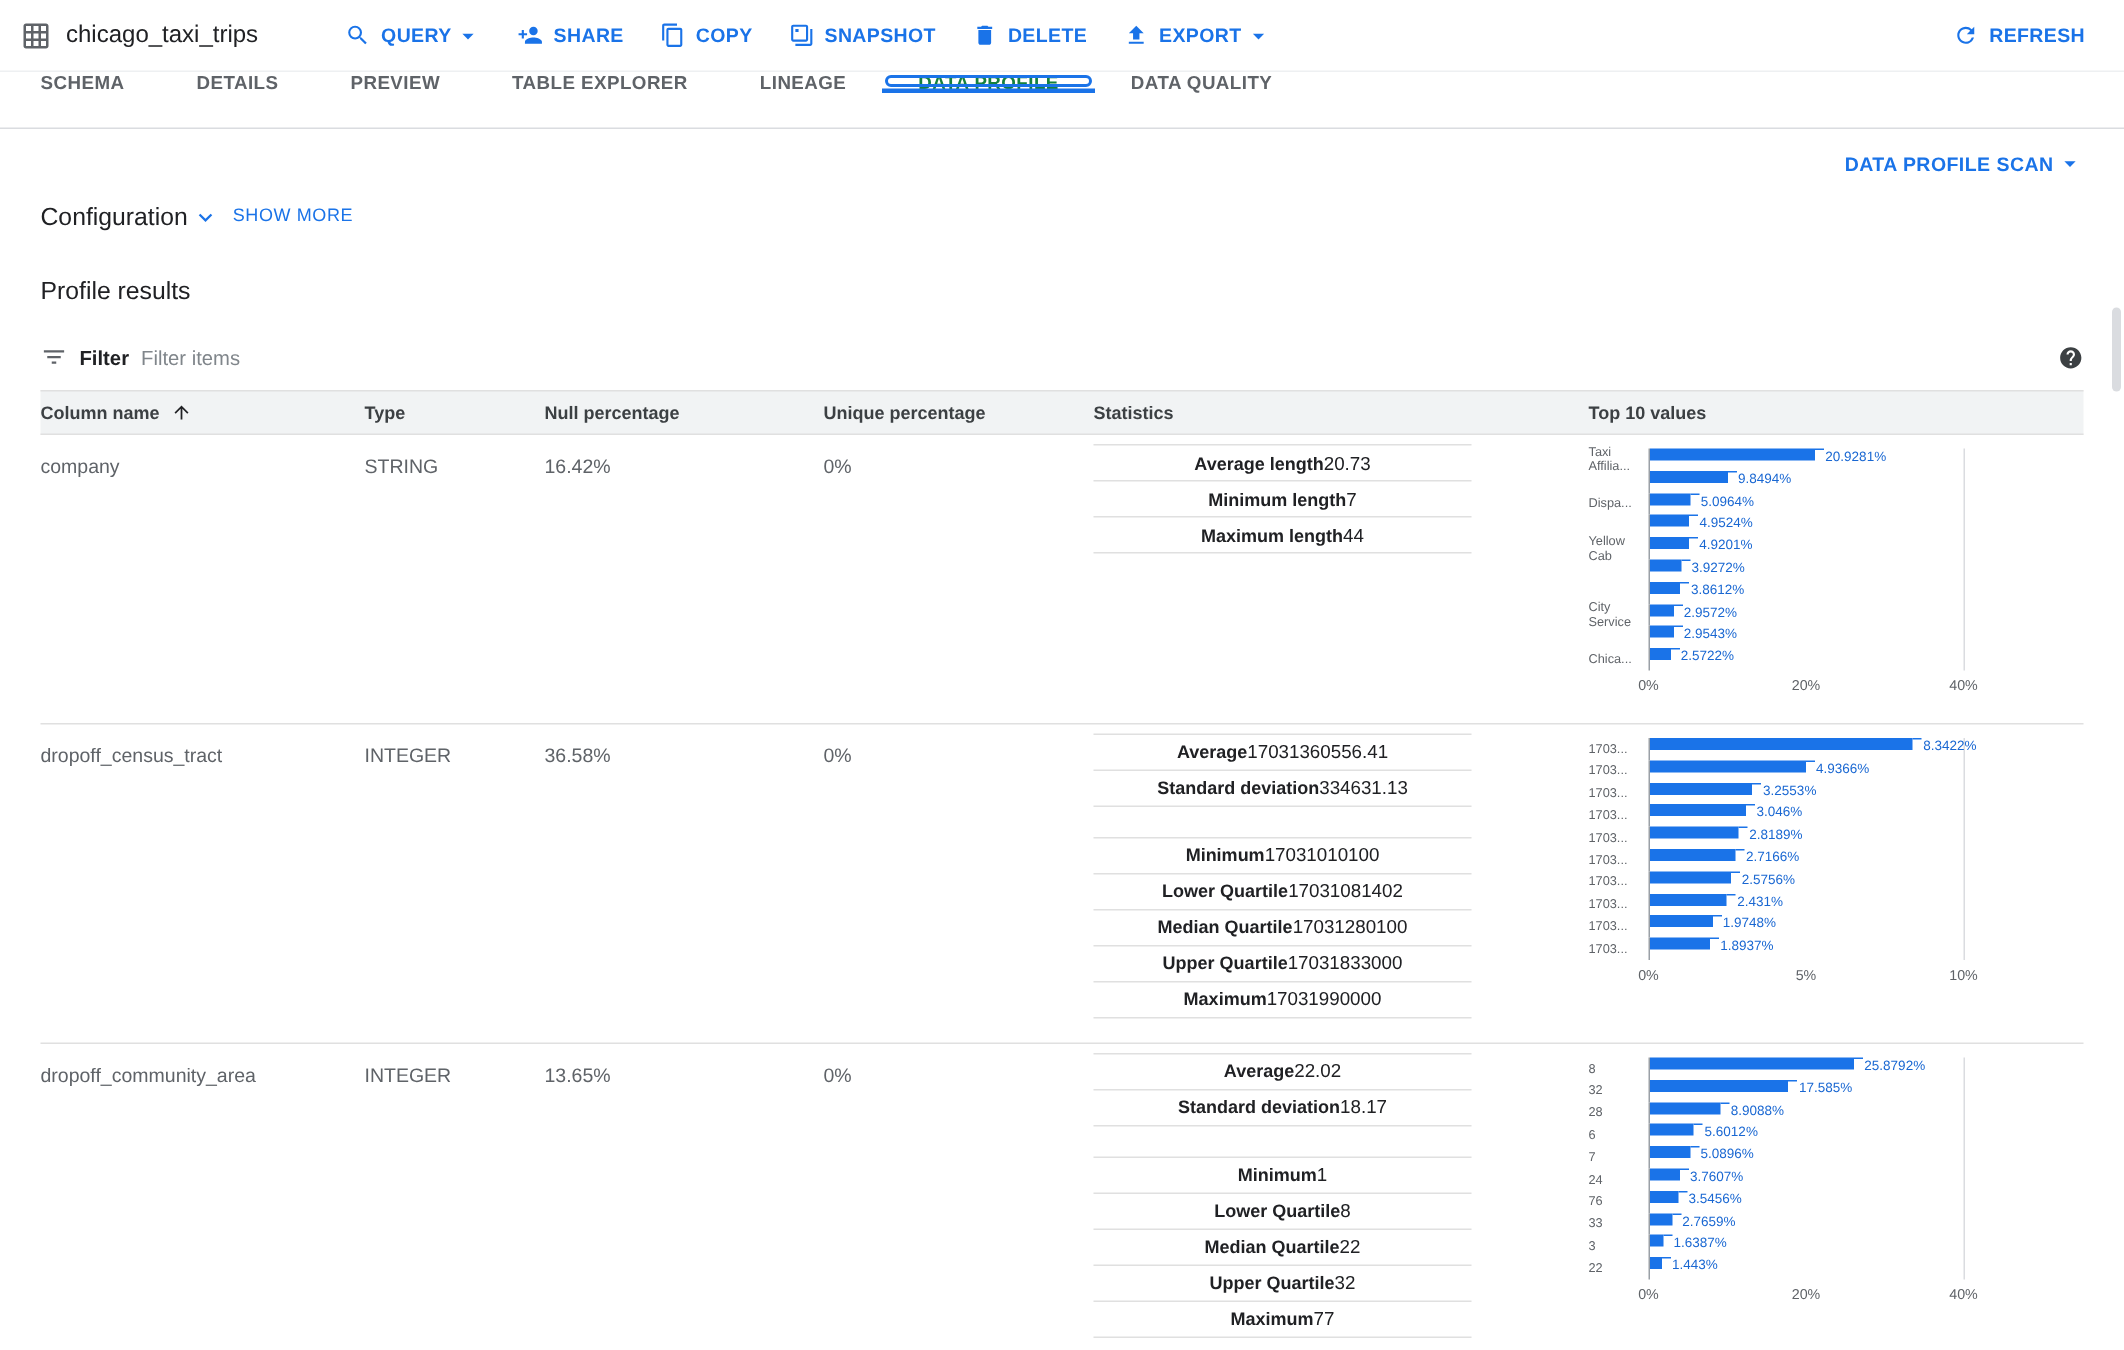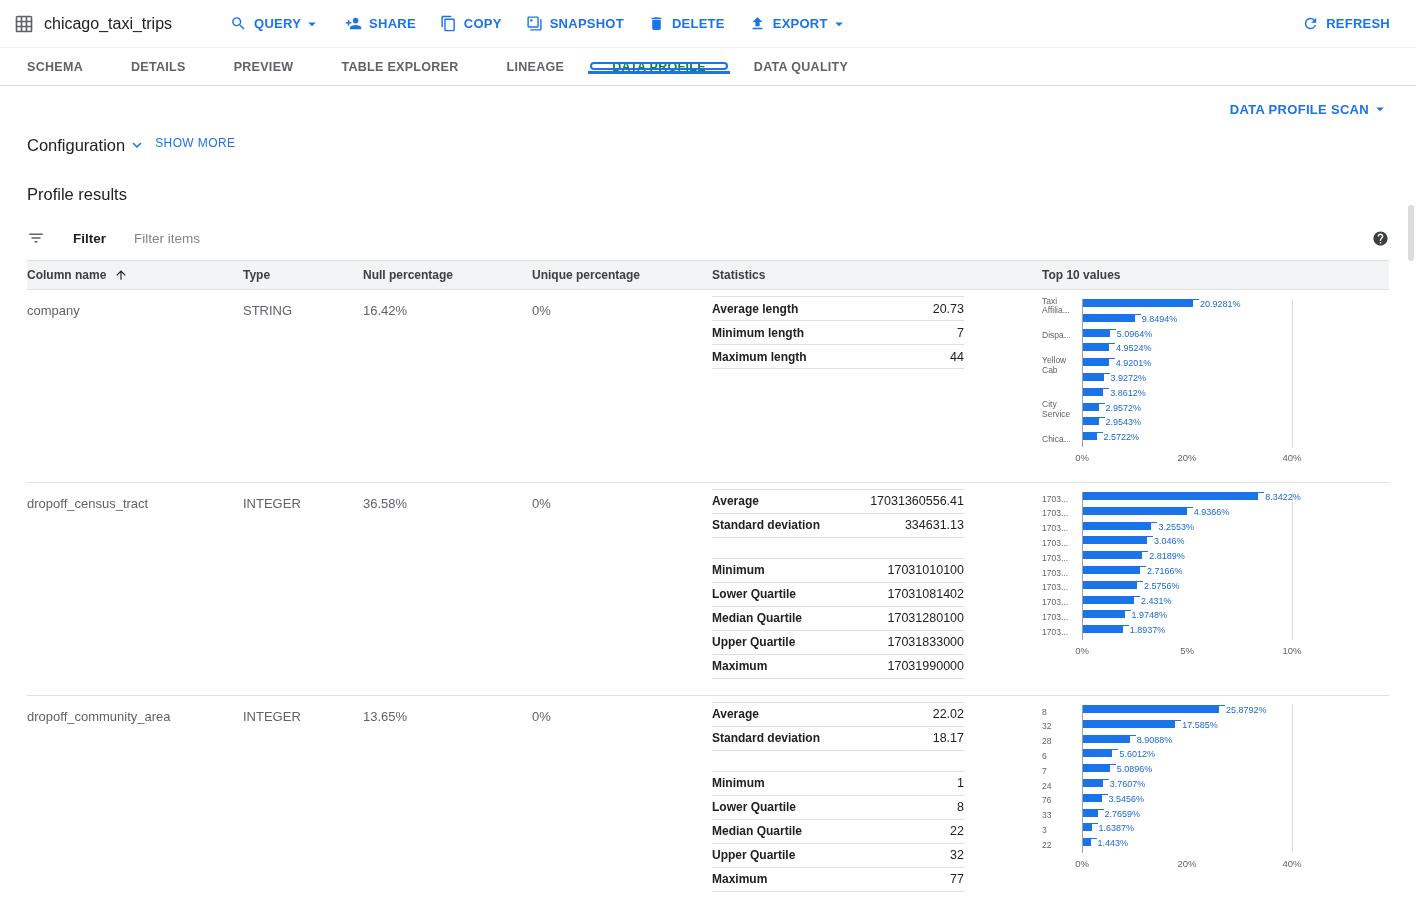--- a/index.html
+++ b/index.html
@@ -16,61 +16,61 @@
   .toolbar { height: 48px; display: flex; align-items: center; padding: 0 16px 0 14px; border-bottom: 1px solid #eef0f2; }
   .tbl-icon { display: inline-flex; margin-right: 10px; color: #5f6368; }
   .title { font-size: 16px; font-weight: 400; color: #202124; }
   .actions { display: flex; align-items: center; margin-left: 48px; gap: 4px; }
   .act { display: inline-flex; align-items: center; gap: 7px; color: #1a73e8; font-size: 13px; font-weight: bold; letter-spacing: .25px; padding: 6px 10px; border-radius: 4px; }
   .act svg { display: block; }
   .caret-ic { margin-left: -5px; }
   .refresh { margin-left: auto; }
 
   
-  .tabs { height: 38px; display: flex; align-items: center; border-bottom: 1px solid #dadce0; padding-left: 3px; }
+  .tabs { height: 38px; display: flex; align-items: flex-start; border-bottom: 1px solid #dadce0; padding-left: 3px; }
   .tab { position: relative; padding: 0 24px; font-size: 12.5px; font-weight: bold; letter-spacing: .3px; color: #5f6368; }
   .tab.active { color: #15803d; }
   .tab.active::after { content: ""; position: absolute; left: 0; right: 0; bottom: 0; height: 3px; background: #1a73e8; }
   .tab.active::before { content: ""; position: absolute; inset: 2px 2px 4px 2px; border: 2px solid #1a73e8; border-radius: 6px; }
 
   
   .content { padding: 0 27px; }
   .scan-row { display: flex; justify-content: flex-end; margin-top: 12px; }
   .scan-btn { display: inline-flex; align-items: center; gap: 2px; color: #1a73e8; font-size: 13px; font-weight: bold; letter-spacing: .3px; padding: 2px 0; }
   .config-row { display: flex; align-items: flex-start; margin-top: 16px; gap: 3px; }
   .config-title { font-size: 16.5px; font-weight: 400; color: #202124; }
   .chev { display: inline-flex; color: #1a73e8; }
   .show-more { color: #1a73e8; font-size: 12px; font-weight: normal; letter-spacing: .4px; margin-left: 6px; }
   .section-title { font-size: 16.5px; font-weight: 400; color: #202124; margin-top: 30px; }
 
   
-  .filter-row { display: flex; align-items: center; margin-top: 12px; height: 44px; gap: 28px; justify-content: space-between; }
+  .filter-row { display: flex; align-items: center; margin-top: 12px; height: 44px; gap: 8px; justify-content: space-between; }
   .filter-ic { display: inline-flex; color: #5f6368; }
   .filter-label { font-size: 13.5px; font-weight: bold; color: #202124; }
   .filter-input { flex: 1; border: none; outline: none; font-size: 13.5px; color: #202124; font-family: inherit; background: transparent; }
   .filter-input::placeholder { color: #80868b; }
   .help-btn { display: inline-flex; color: #3c4043; }
 
   
   .pc { flex: none; }
   .c1 { width: 216px; padding-left: 0; display: flex; align-items: center; gap: 8px; }
   .c2 { width: 120px; }
-  .c3 { width: 169px; }
+  .c3 { width: 186px; }
   .c4 { width: 180px; }
   .c5 { width: 330px; }
   .c6 { flex: 1; }
   .phead { display: flex; align-items: center; height: 30px; background: #f1f3f4; border-top: 1px solid #e0e0e0; border-bottom: 1px solid #e0e0e0; font-size: 12px; font-weight: bold; color: #3c4043; }
   .sort-ic { display: inline-flex; color: #202124; }
   .prow { display: flex; align-items: flex-start; border-bottom: 1px solid #e0e0e0; padding: 6px 0 16px; font-size: 13px; color: #5f6368; }
   .prow .cellpad { padding-top: 7px; }
 
   
   .stats { width: 252px; }
   .stats-group { border-bottom: 1px solid #e0e0e0; }
-  .stat-row { display: flex; justify-content: space-between; align-items: center; height: 24px; border-top: 1px solid #e0e0e0; }
+  .stat-row { display: flex; justify-content: center; align-items: center; height: 24px; border-top: 1px solid #e0e0e0; }
   .stat-label { font-size: 12px; font-weight: bold; color: #202124; }
   .stat-value { font-size: 12.5px; color: #202124; }
   .stats-gap { height: 20px; }
 
   
   .chart { padding-top: 3px; }
   .chart-grid { position: relative; }
   .chart-endline { position: absolute; left: 250px; top: 0; bottom: 0; width: 1px; background: #dadce0; }
   .cbar-row { display: flex; align-items: center; height: 14.8px; }
   .cbar-label { width: 40px; padding-right: 6px; font-size: 8.5px; line-height: 9.5px; color: #5f6368; text-align: left; flex: none; }

